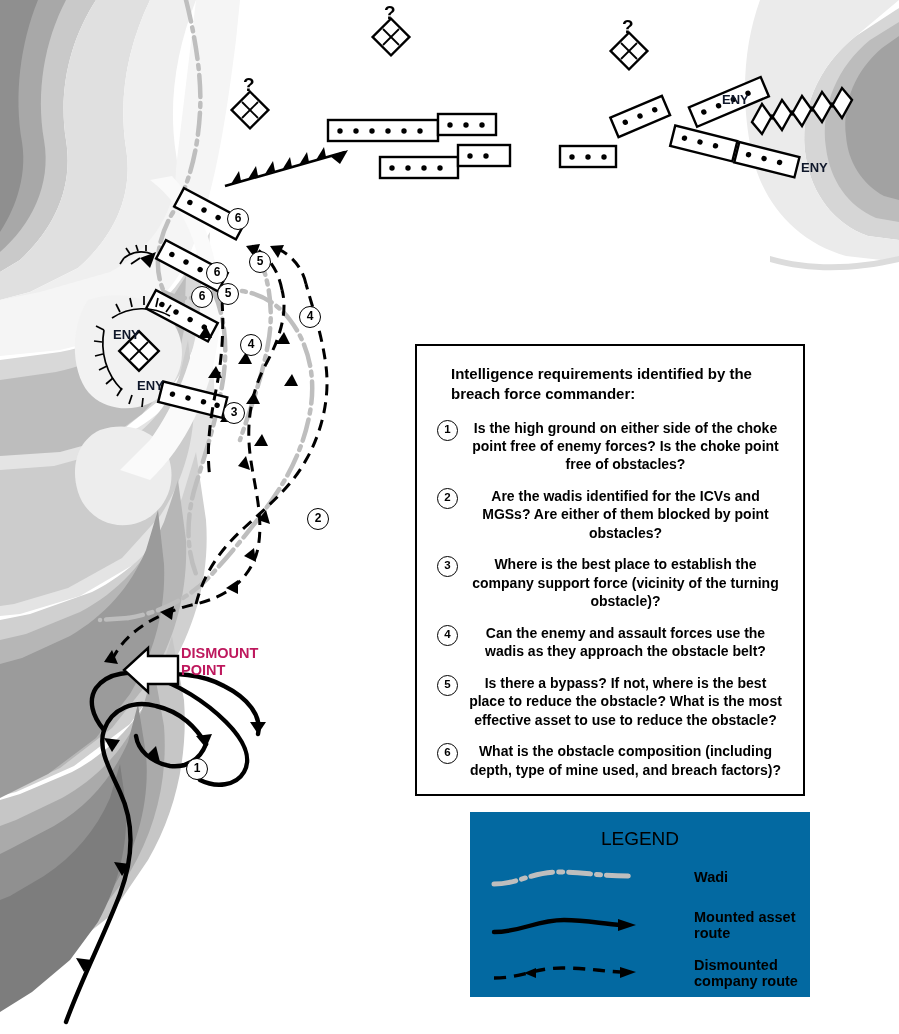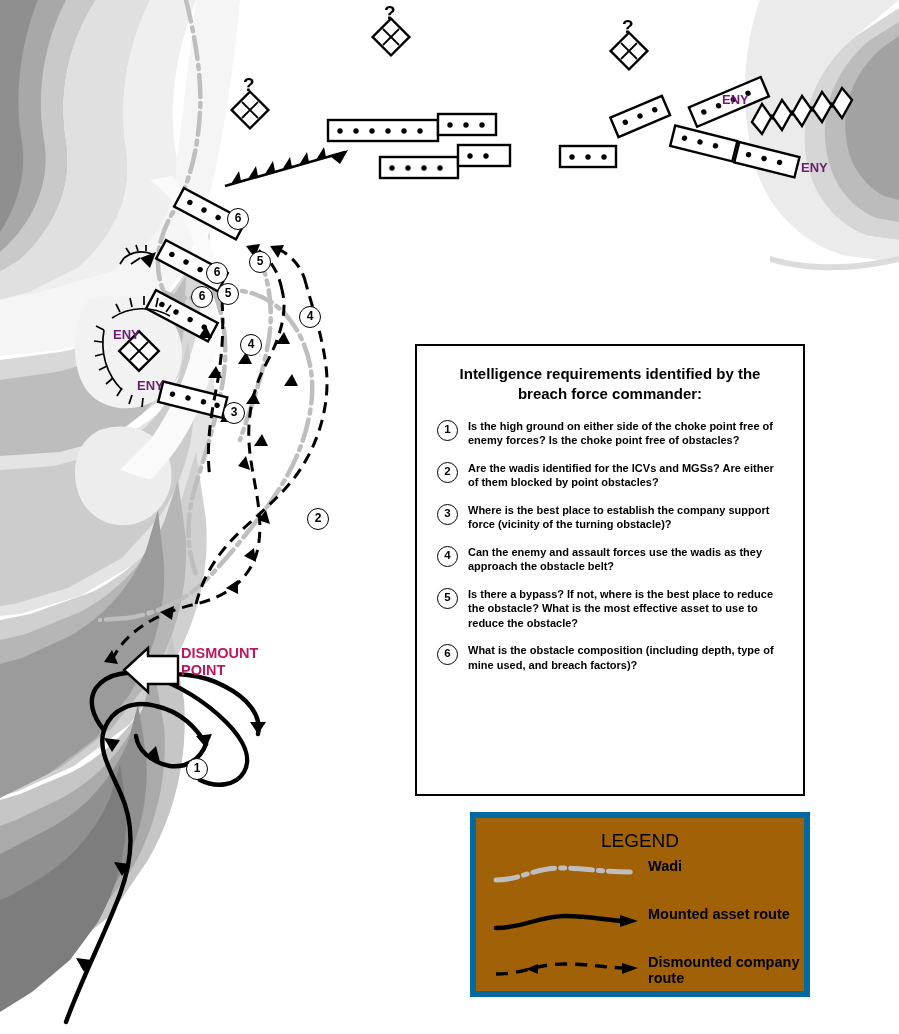--- a/index.html
+++ b/index.html
@@ -30,21 +30,20 @@
     left: 415px;
     top: 344px;
     width: 390px;
     height: 452px;
     border: 2px solid #000;
     background: #ffffff;
     box-sizing: border-box;
     padding: 18px 20px 10px 20px;
   }
   #ir-title {
-    text-align: center;
     font-size: 15px;
     font-weight: bold;
     line-height: 1.35;
     margin: 0 14px 14px 14px;
     color: #000;
   }
   .ir-item {
     display: flex;
     align-items: flex-start;
     margin-bottom: 13px;
@@ -58,67 +57,69 @@
     font-size: 11.5px;
     font-weight: bold;
     text-align: center;
     line-height: 17px;
     margin-right: 10px;
     margin-top: 1px;
     background: #fff;
     color: #000;
   }
   .ir-text {
-    font-size: 11px;
+    font-size: 14px;
     font-weight: bold;
     line-height: 1.32;
     color: #000;
+    text-align: center;
   }
   
   #legend-box {
     position: absolute;
     left: 470px;
     top: 812px;
     width: 340px;
     height: 185px;
-    border: 6px solid #0369a1;
-    background: #a16207;
+    border: 4px solid #0369a1;
+    background: #0369a1;
     box-sizing: border-box;
   }
   #legend-title {
     text-align: center;
     font-size: 19px;
     margin-top: 12px;
     color: #000;
   }
   .legend-row {
     display: flex;
-    align-items: flex-start;
+    align-items: center;
     height: 42px;
     margin-top: 6px;
     padding-left: 14px;
+    gap: 48px;
   }
   .legend-sample {
     flex: 0 0 auto;
     width: 150px;
     height: 30px;
     position: relative;
   }
   .legend-label {
     font-size: 14.5px;
     font-weight: bold;
     color: #000;
     margin-left: 8px;
   }
   
   .map-text {
     position: absolute;
     font-size: 13px;
     font-weight: bold;
-    color: #701a75;
+    color: #0f172a;
     white-space: nowrap;
   }
   .qmark {
     position: absolute;
     font-size: 19px;
     font-weight: bold;
     color: #000;
   }
   .num-circle {
     position: absolute;

